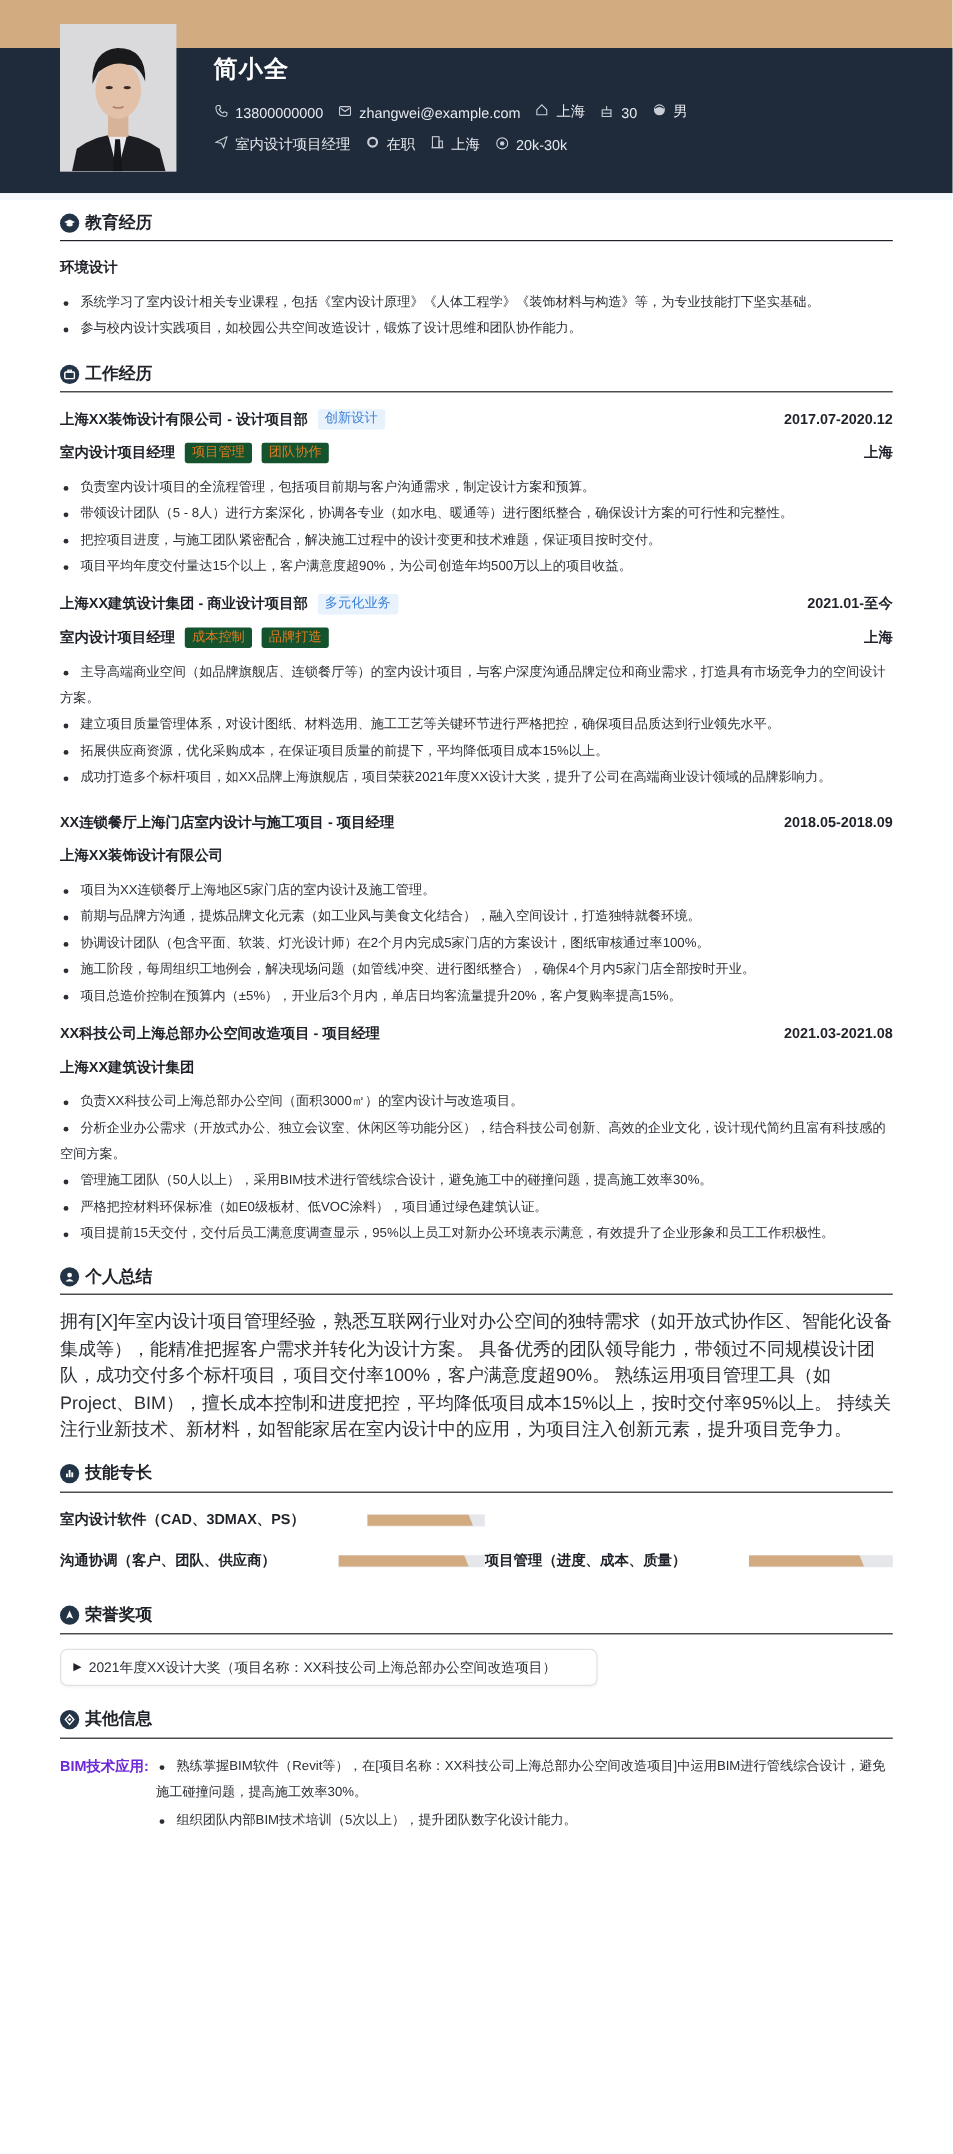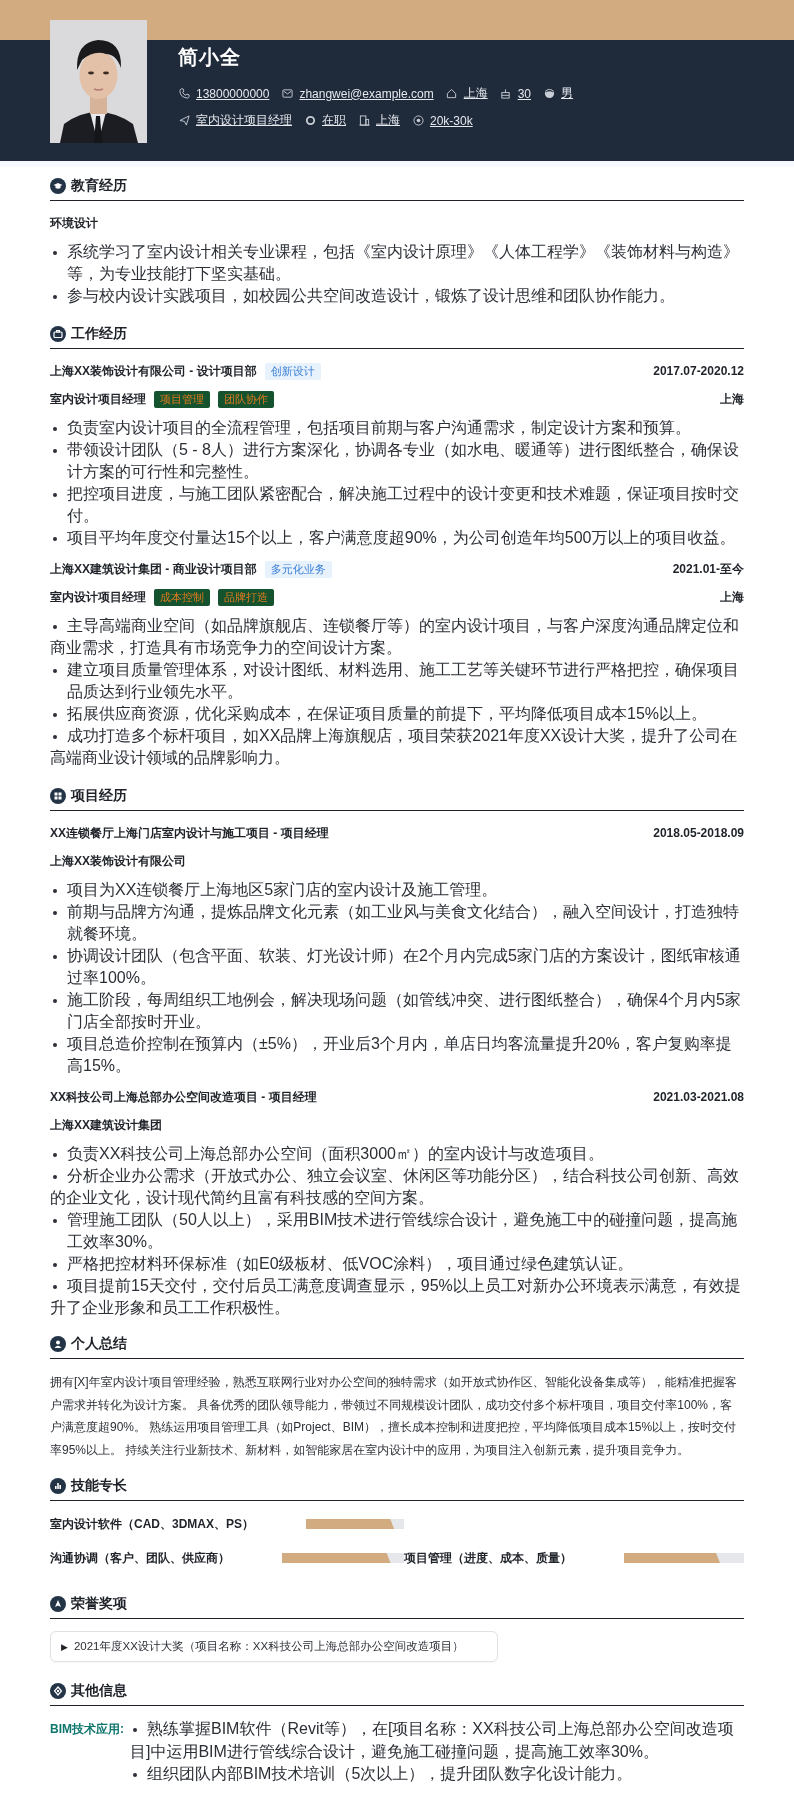--- a/index.html
+++ b/index.html
@@ -10,58 +10,58 @@
   
   .band-top { position: absolute; left: 0; top: 0; width: 794px; height: 40px; background: #d2ab80; }
   .band-dark { position: absolute; left: 0; top: 40px; width: 794px; height: 121px; background: #1f2a3a; }
   .below-header { position: absolute; left: 0; top: 161px; width: 794px; height: 6px; background: #f5f9fd; }
   .photo { position: absolute; left: 50px; top: 20px; width: 97px; height: 123px; background: #d9d9dc; overflow: hidden; }
   .photo svg { display: block; }
   .name { position: absolute; left: 178px; top: 44px; font-size: 20px; font-weight: bold; color: #fff; letter-spacing: 1px; }
   .info-row { position: absolute; left: 178px; display: flex; align-items: center; color: #e6e9ee; font-size: 12px; }
   .info-row.r1 { top: 85px; }
   .info-row.r2 { top: 112px; }
-  .info-item { display: flex; align-items: center; margin-right: 12px; text-decoration: underline; }
+  .info-item { display: flex; align-items: flex-start; margin-right: 12px; }
   .info-item .ic { width: 12px; height: 12px; margin-right: 6px; display: inline-flex; align-items: center; justify-content: center; color: #c9ced6; }
 
   
   .content { position: absolute; left: 50px; top: 175px; width: 694px; }
   .section { margin-bottom: 0; }
   .sec-head { display: flex; align-items: center; height: 26px; border-bottom: 1.5px solid #1f2329; padding-bottom: 4px; margin-bottom: 12px; }
   .sec-icon { width: 16px; height: 16px; border-radius: 50%; background: #243447; margin-right: 5px; display: inline-flex; align-items: center; justify-content: center; }
   .sec-title { font-size: 14px; font-weight: bold; color: #1f2329; }
 
   .entry-row { display: flex; justify-content: space-between; align-items: center; height: 20px; margin-bottom: 8px; }
   .entry-left { display: flex; align-items: center; }
   .entry-title { font-size: 12px; font-weight: bold; color: #1f2329; }
   .entry-date { font-size: 12px; font-weight: bold; color: #1f2329; }
   .tag { font-size: 11px; padding: 1px 6px; margin-left: 8px; border-radius: 2px; line-height: 15px; }
   .tag.blue { background: #e8f2fd; color: #3a7fd5; }
   .tag.orange { background: #14532d; color: #e07b1f; }
   .sub-title { font-size: 12px; font-weight: bold; color: #1f2329; height: 20px; line-height: 20px; margin-bottom: 8px; }
 
   ul.bullets { list-style: none; margin-bottom: 10px; }
-  ul.bullets li { position: relative; padding-left: 17px; font-size: 16px; line-height: 22px; color: #2b2f36; text-indent: 0; }
+  ul.bullets li { position: relative; padding-left: 17px; font-size: 11px; line-height: 22px; color: #2b2f36; text-indent: 0; }
   ul.bullets li.wrap { padding-left: 0; text-indent: 17px; }
   ul.bullets li::before { content: ""; position: absolute; left: 3px; top: 10px; width: 4px; height: 4px; border-radius: 50%; background: #2b2f36; }
   ul.bullets li.wrap::before { left: 3px; }
 
-  .summary { font-size: 12px; line-height: 22.5px; color: #2b2f36; margin-bottom: 14px; }
+  .summary { font-size: 15px; line-height: 22.5px; color: #2b2f36; margin-bottom: 14px; }
 
   .skills { display: flex; flex-wrap: wrap; margin-bottom: 12px; }
   .skill { display: flex; align-items: center; height: 22px; margin-bottom: 12px; margin-right: 0; gap: 38px; }
   .skill-label { font-size: 12px; font-weight: bold; color: #1f2329; margin-right: 14px; white-space: nowrap; }
   .skill-track { width: 128px; height: 10px; background: #e5e7eb; position: relative; overflow: hidden; }
   .skill-fill { position: absolute; left: 0; top: 0; height: 10px; background: #d2ab80; clip-path: polygon(0 0, calc(100% - 4px) 0, 100% 100%, 0 100%); }
 
   .award { display: inline-flex; align-items: center; border: 1px solid #dfe1e5; border-radius: 6px; padding: 0 14px 0 10px; height: 31px; font-size: 11.5px; color: #2b2f36; margin-bottom: 18px; width: 448px; box-shadow: 0 1px 2px rgba(0,0,0,0.04); }
   .award .tri { font-size: 9px; margin-right: 6px; color: #1f2329; }
 
   .other-row { display: flex; }
-  .other-label { font-size: 12px; font-weight: bold; color: #0f766e; width: 80px; line-height: 22px; flex-shrink: 0; }
+  .other-label { font-size: 12px; font-weight: bold; color: #6d28d9; width: 80px; line-height: 22px; flex-shrink: 0; }
   .other-row ul.bullets li { line-height: 22.5px; }
 </style>
 </head>
 <body>
 
 <div class="page">
 
   <div class="band-top"></div>
   <div class="band-dark"></div>
   <div class="below-header"></div>
@@ -237,31 +237,20 @@
       </div>
       <ul class="bullets">
         <li class="wrap">主导高端商业空间（如品牌旗舰店、连锁餐厅等）的室内设计项目，与客户深度沟通品牌定位和商业需求，打造具有市场竞争力的空间设计方案。</li>
         <li>建立项目质量管理体系，对设计图纸、材料选用、施工工艺等关键环节进行严格把控，确保项目品质达到行业领先水平。</li>
         <li>拓展供应商资源，优化采购成本，在保证项目质量的前提下，平均降低项目成本15%以上。</li>
         <li class="wrap">成功打造多个标杆项目，如XX品牌上海旗舰店，项目荣获2021年度XX设计大奖，提升了公司在高端商业设计领域的品牌影响力。</li>
       </ul>
     </div>
 
     <div class="section" style="margin-top:16px">
-      <div class="sec-head">
-        <span class="sec-icon">
-          <svg width="10" height="10" viewBox="0 0 10 10">
-              <rect x="1.5" y="1.5" width="3" height="3" fill="#fff"></rect>
-              <rect x="5.5" y="1.5" width="3" height="3" fill="#fff"></rect>
-              <rect x="1.5" y="5.5" width="3" height="3" fill="#fff"></rect>
-              <rect x="5.5" y="5.5" width="3" height="3" fill="#fff"></rect>
-            </svg>
-        </span>
-        <span class="sec-title">项目经历</span>
-      </div>
 
       <div class="entry-row">
         <span class="entry-title">XX连锁餐厅上海门店室内设计与施工项目 - 项目经理</span>
         <span class="entry-date">2018.05-2018.09</span>
       </div>
       <div class="sub-title">上海XX装饰设计有限公司</div>
       <ul class="bullets">
         <li>项目为XX连锁餐厅上海地区5家门店的室内设计及施工管理。</li>
         <li>前期与品牌方沟通，提炼品牌文化元素（如工业风与美食文化结合），融入空间设计，打造独特就餐环境。</li>
         <li>协调设计团队（包含平面、软装、灯光设计师）在2个月内完成5家门店的方案设计，图纸审核通过率100%。</li>

